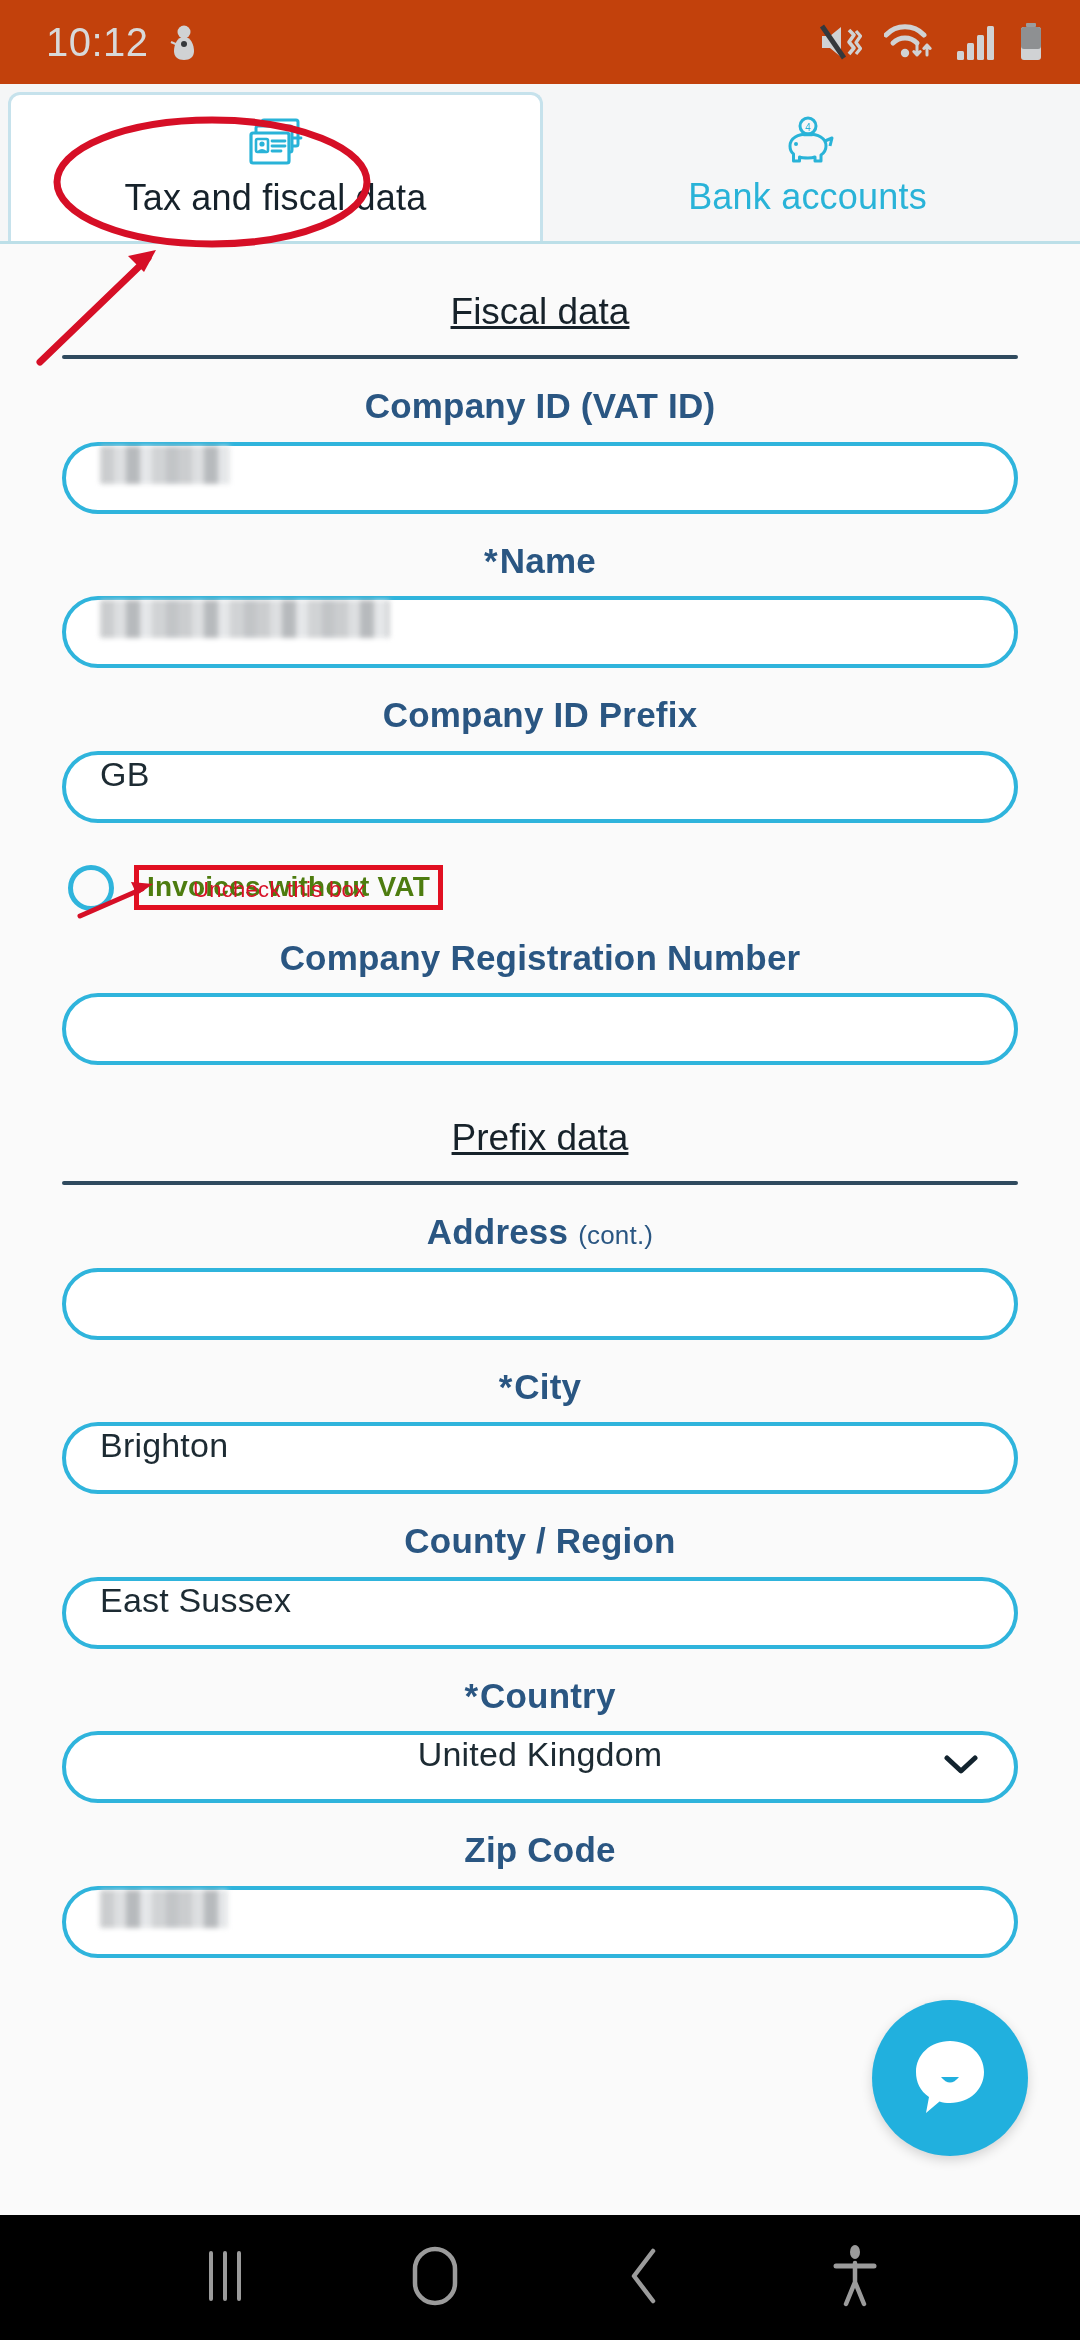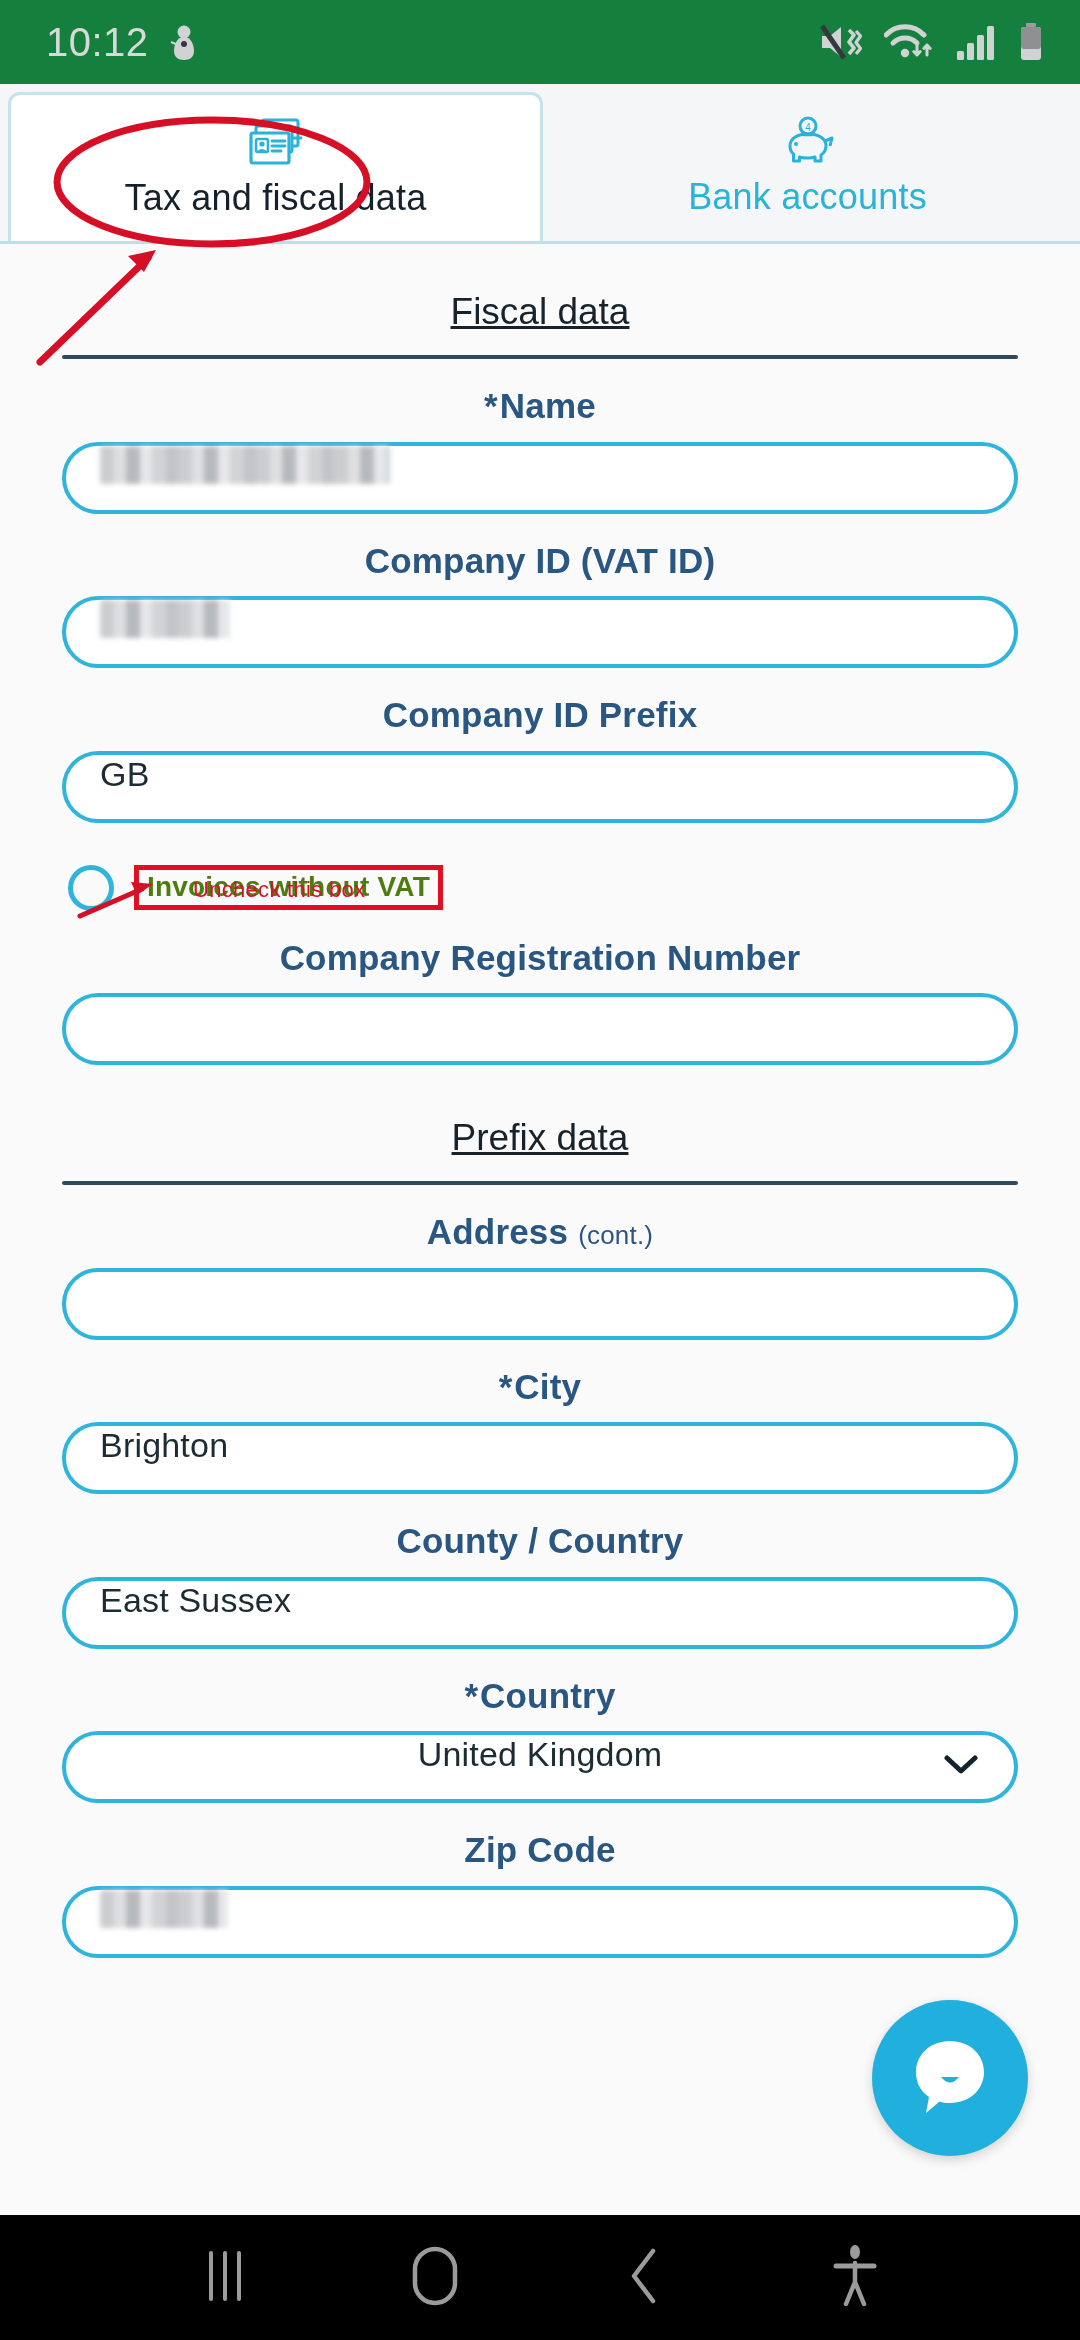--- a/index.html
+++ b/index.html
@@ -19,21 +19,21 @@
     background: #fafafa;
     overflow: hidden;
   }
 
   
   #status-bar {
     position: absolute;
     top: 0; left: 0;
     width: 1080px;
     height: 84px;
-    background: #15803d;
+    background: #c2410c;
     display: flex;
     align-items: center;
     justify-content: space-between;
     padding: 0 36px 0 46px;
   }
   #status-left {
     display: flex;
     align-items: center;
     gap: 20px;
   }
@@ -338,30 +338,30 @@
     </div>
 
   </div>
 
   <div id="content">
 
     <div class="section-head">Fiscal data</div>
     <div class="section-rule"></div>
 
     <div class="field">
+      <div class="field-label">Company ID (VAT ID)</div>
+      <div class="input">
+        <div class="redact" style="width:130px"></div>
+      </div>
+    </div>
+
+    <div class="field">
       <div class="field-label"><span class="req">*</span><span>Name</span></div>
       <div class="input">
         <div class="redact" style="width:290px"></div>
-      </div>
-    </div>
-
-    <div class="field">
-      <div class="field-label">Company ID (VAT ID)</div>
-      <div class="input">
-        <div class="redact" style="width:130px"></div>
       </div>
     </div>
 
     <div class="field">
       <div class="field-label">Company ID Prefix</div>
       <div class="input">
         <span class="val">GB</span>
       </div>
     </div>
 
@@ -385,21 +385,21 @@
     </div>
 
     <div class="field">
       <div class="field-label"><span class="req">*</span><span>City</span></div>
       <div class="input">
         <span class="val">Brighton</span>
       </div>
     </div>
 
     <div class="field">
-      <div class="field-label">County / Country</div>
+      <div class="field-label">County / Region</div>
       <div class="input">
         <span class="val">East Sussex</span>
       </div>
     </div>
 
     <div class="field">
       <div class="field-label"><span class="req">*</span><span>Country</span></div>
       <div class="input center">
         <span class="val">United Kingdom</span>
         <span class="chevron">

